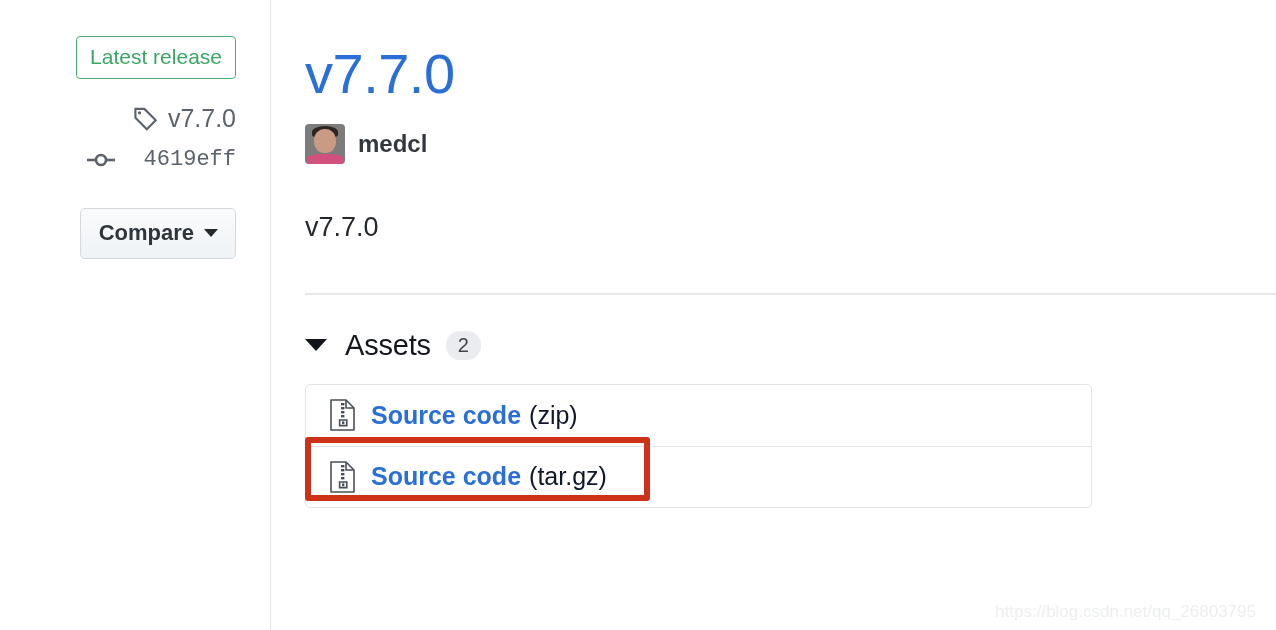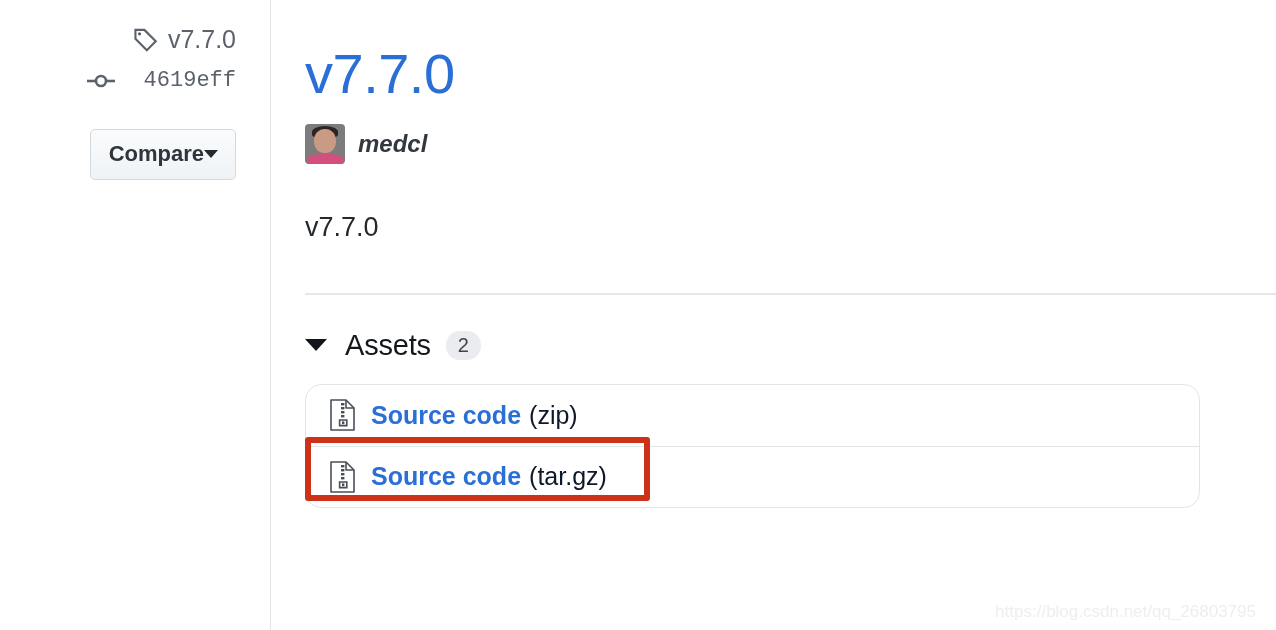--- a/index.html
+++ b/index.html
@@ -76,20 +76,21 @@
   #commit-row {
     font-family: "Liberation Mono", monospace;
     font-size: 22px;
     margin-top: 14px;
     gap: 20px;
   }
 
   #compare-button {
     display: inline-flex;
     align-items: center;
+    gap: 10px;
     margin-top: 36px;
     padding: 13px 17px 14px 18px;
     font-size: 22px;
     font-weight: bold;
     color: #30353b;
     background: linear-gradient(#fafbfc, #eff3f6);
     border: 1px solid #d5d9dd;
     border-radius: 5px;
     line-height: 1;
     cursor: pointer;
@@ -160,21 +161,20 @@
     left: 2px; bottom: 0;
     width: 36px; height: 10px;
     background: #d2507e;
     border-radius: 40% 40% 0 0;
   }
   #author-name {
     font-weight: bold;
     color: #32383e;
     margin-right: 7px;
     cursor: pointer;
-    font-style: italic;
   }
 
   #release-body {
     margin-top: 45px;
     font-size: 27px;
     color: #24292e;
     line-height: 1.4;
   }
 
   #body-divider {
@@ -210,22 +210,22 @@
     color: #3f4549;
     border-radius: 14px;
     font-size: 20px;
     padding: 4px 12px 5px 12px;
     line-height: 1;
   }
 
   #assets-box {
     margin-top: 22px;
     border: 1px solid #e1e4e8;
-    border-radius: 16px;
-    width: 895px;
+    border-radius: 5px;
+    width: 787px;
     box-sizing: border-box;
     overflow: hidden;
   }
   .asset-row {
     display: flex;
     align-items: center;
     height: 61px;
     padding-left: 24px;
     box-sizing: border-box;
     cursor: pointer;
@@ -275,20 +275,21 @@
 </style>
 </head>
 <body>
 
 <div id="page">
 
   <div id="column-divider"></div>
 
   <div id="sidebar">
 
+    <div id="latest-release-badge">Latest release</div>
 
     <div class="meta-row" id="tag-row">
       <span class="meta-icon">
         <svg width="26" height="26" viewBox="0 0 16 16" aria-hidden="true">
           <path fill="none" stroke="#5b626c" stroke-width="1.3" d="M1.5 7.3V1.8h5.5l7 7-5.5 5.5-7-7z"></path>
           <circle cx="4" cy="4.2" r="1" fill="#5b626c"></circle>
         </svg>
       </span>
       <span>v7.7.0</span>
     </div>

